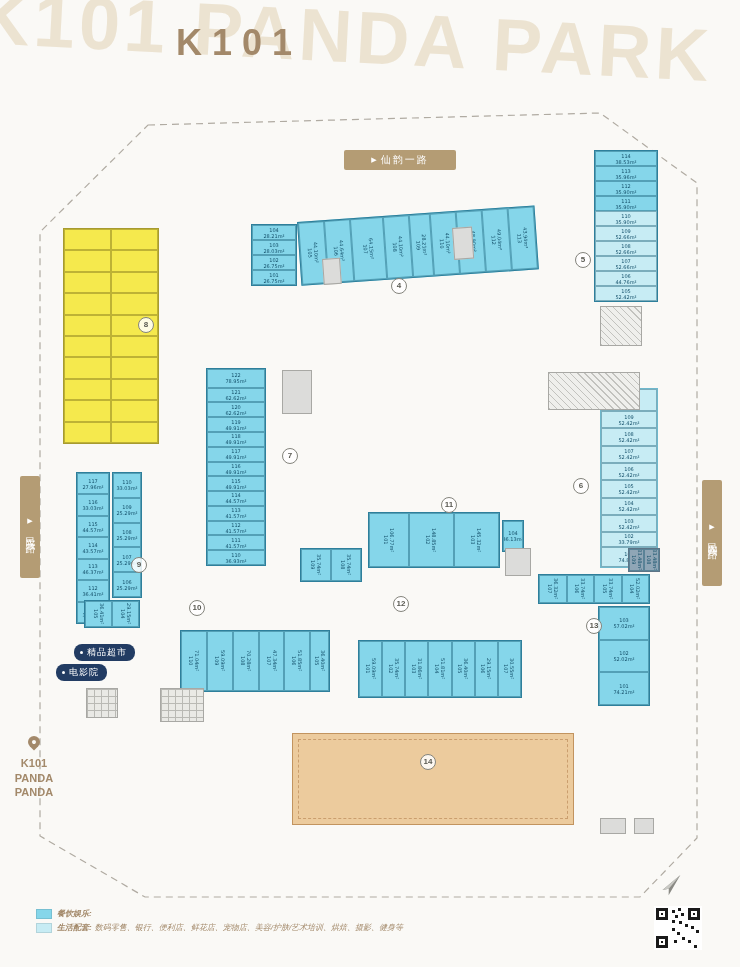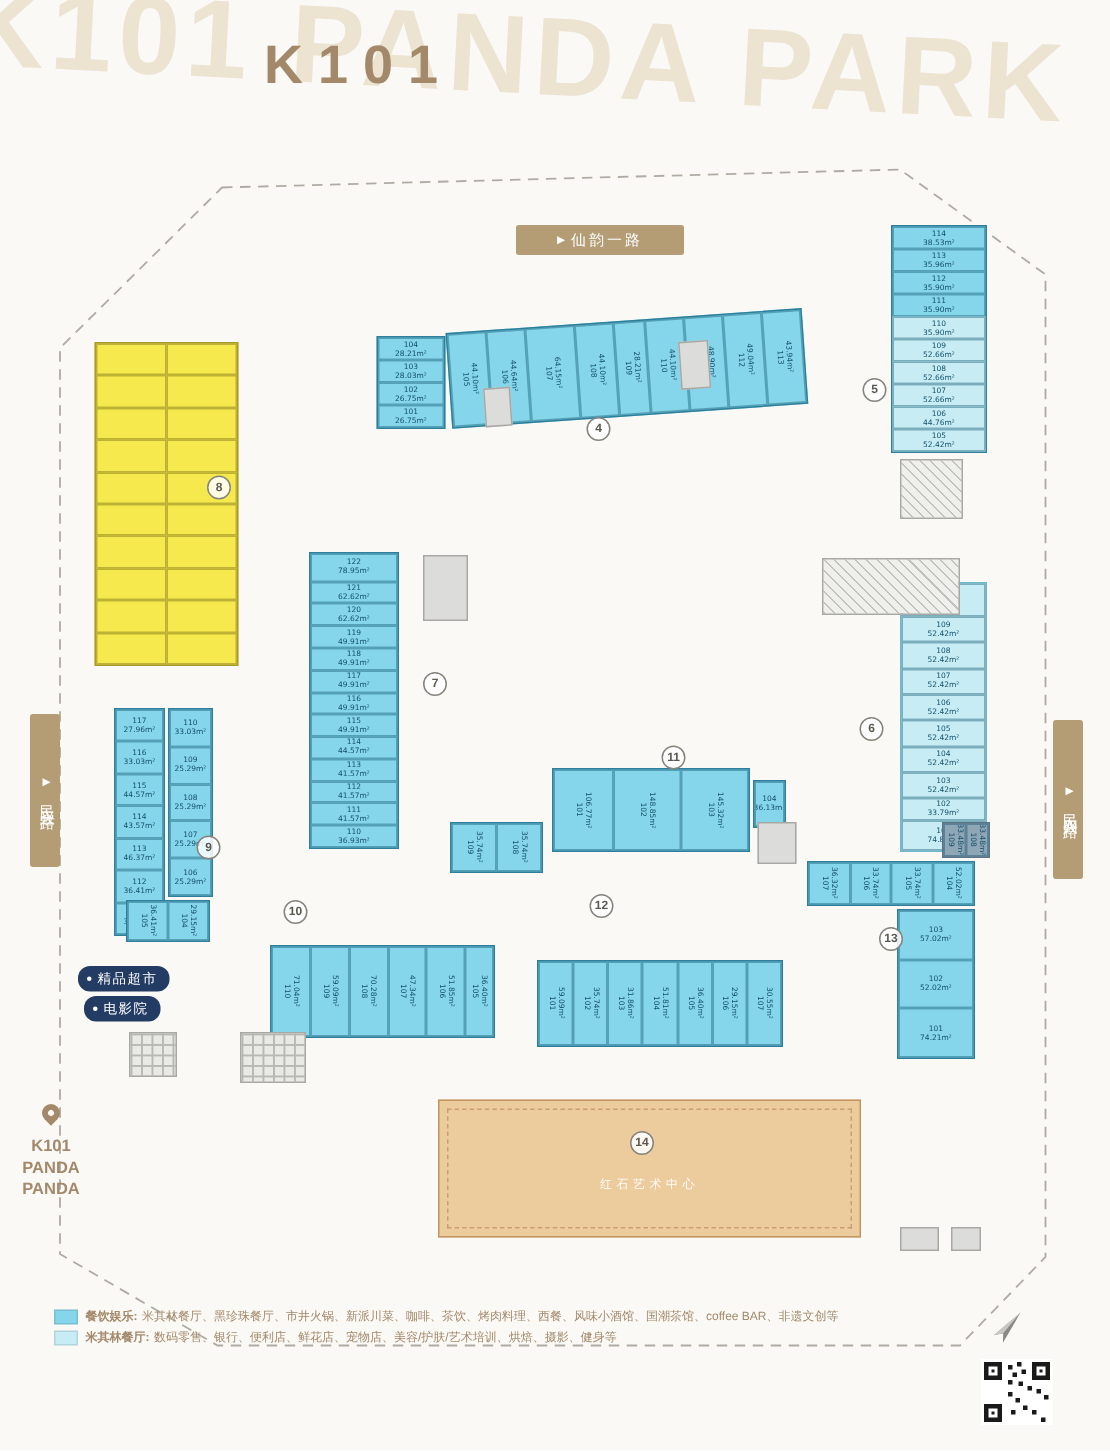--- a/index.html
+++ b/index.html
@@ -49,24 +49,24 @@
   
   #poi{position:absolute;left:6px;top:736px;width:56px;z-index:4;text-align:center;color:#a3896a;
        font-weight:700;font-size:11px;line-height:1.3;}
   .pin{width:12px;height:12px;background:#a3896a;border-radius:50% 50% 50% 0;
        transform:rotate(-45deg);display:inline-block;margin-bottom:5px;position:relative;}
   .pin::after{content:"";position:absolute;left:4px;top:4px;width:4px;height:4px;border-radius:50%;background:#faf9f6;}
   
   .anchor{position:absolute;z-index:4;background:#223c63;color:#fff;font-size:9px;
           padding:2px 8px 2px 6px;border-radius:8px;display:flex;align-items:center;gap:4px;letter-spacing:1px;}
   .anchor::before{content:"";width:3px;height:3px;border-radius:50%;background:#fff;flex:none;}
-  #anchor-market{left:52px;top:644px;}
+  #anchor-market{left:74px;top:644px;}
   #anchor-cinema{left:56px;top:664px;}
   
-  #legend{position:absolute;left:36px;top:872px;z-index:5;color:#a3896a;font-size:8px;width:560px;}
+  #legend{position:absolute;left:36px;top:908px;z-index:5;color:#a3896a;font-size:8px;width:560px;font-style:italic;}
   .lrow{display:flex;align-items:flex-start;margin-bottom:3px;white-space:nowrap;}
   .sw{width:14px;height:8px;margin:1px 5px 0 0;flex:none;border:0.5px solid rgba(0,0,0,.1);}
   .llabel{font-weight:700;margin-right:3px;}
   .lrow.b1f{padding-left:19px;}
   
   #sohu{position:absolute;left:552px;top:941px;z-index:6;font-size:14px;color:#bdbdbd;letter-spacing:1px;}
   #qr{position:absolute;left:654px;top:906px;z-index:5;}
   #compass{position:absolute;left:656px;top:870px;z-index:5;}
 </style>
 </head>
@@ -498,21 +498,20 @@
           <span>109</span>
           <span>33.48m²</span>
         </div>
         <div class="unit" style="border-color: rgba(10, 80, 105, 0.4);">
           <span>108</span>
           <span>33.48m²</span>
         </div>
       </div>
       <div class="block" style="left: 292px; top: 733px; width: 282px; height: 92px; background: rgb(236, 203, 157); border-color: rgb(194, 148, 95); flex-direction: column;">
         <div class="inner-dash"></div>
-        <div class="block-label">红石艺术中心</div>
       </div>
       <div class="core" style="left: 322px; top: 259px; width: 18px; height: 26px; transform: rotate(-4deg); transform-origin: left top;"></div>
       <div class="core" style="left: 452px; top: 228px; width: 20px; height: 32px; transform: rotate(-4deg); transform-origin: left top;"></div>
       <div class="core" style="left: 282px; top: 370px; width: 30px; height: 44px;"></div>
       <div class="core" style="left: 505px; top: 548px; width: 26px; height: 28px;"></div>
       <div class="core hatch" style="left: 548px; top: 372px; width: 92px; height: 38px;"></div>
       <div class="core hatch" style="left: 600px; top: 306px; width: 42px; height: 40px;"></div>
       <div class="core grid" style="left: 160px; top: 688px; width: 44px; height: 34px;"></div>
       <div class="core grid" style="left: 86px; top: 688px; width: 32px; height: 30px;"></div>
       <div class="core" style="left: 600px; top: 818px; width: 26px; height: 16px;"></div>
@@ -537,25 +536,24 @@
     <div>PANDA</div>
   </div>
 
   <div class="anchor" id="anchor-market">精品超市</div>
   <div class="anchor" id="anchor-cinema">电影院</div>
 
   <div id="legend">
     <div class="lrow">
       <span class="sw" style="background: rgb(133, 214, 234);"></span>
       <span class="llabel">餐饮娱乐:</span>
-      <span>米其林餐厅、黑珍珠餐厅、市井火锅、新派川菜、咖啡、茶饮、烤肉料理、西餐、风味小酒馆、国潮茶馆、coffee BAR、非遗文创等</span>
     </div>
     <div class="lrow">
       <span class="sw" style="background: rgb(199, 236, 244);"></span>
-      <span class="llabel">米其林餐厅:</span>
+      <span class="llabel">生活配套:</span>
       <span>数码零售、银行、便利店、鲜花店、宠物店、美容/护肤/艺术培训、烘焙、摄影、健身等</span>
     </div>
   </div>
 
   <svg id="compass" width="32" height="30">
     <g transform="rotate(40 16 15)">
       <polygon points="16,2 20,25 16,20 12,25" fill="#8a8a84"></polygon>
       <polygon points="16,2 16,20 12,25" fill="#c9c9c4"></polygon>
     </g>
   </svg>

